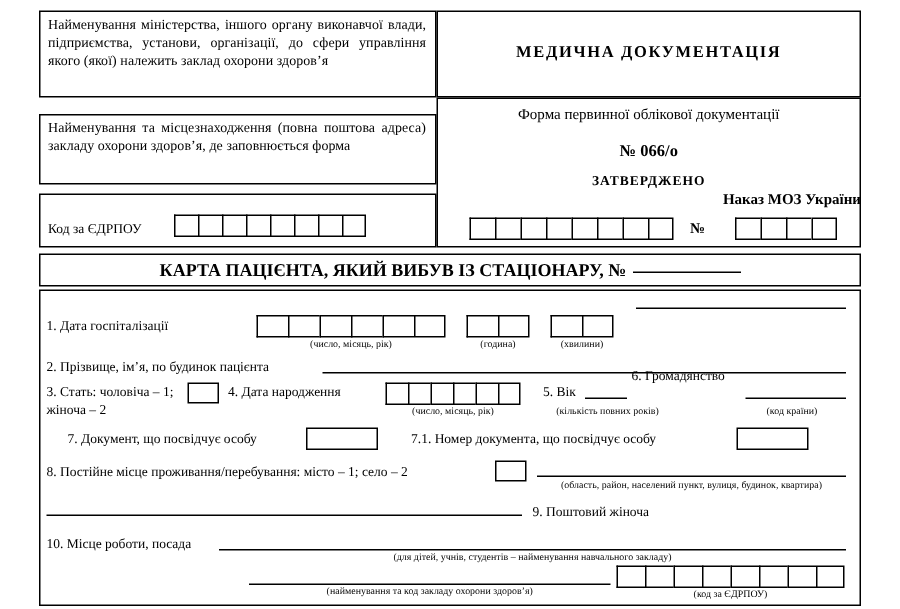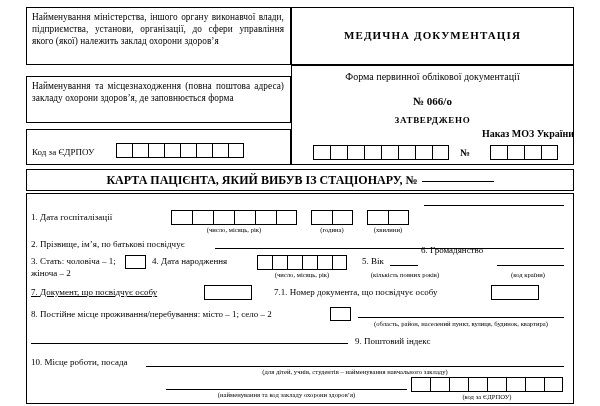--- a/index.html
+++ b/index.html
@@ -146,21 +146,21 @@
   <div class="hint" style="left:306px;top:226px;width:52px;">(година)</div>
 
   <div class="cells" style="left:367px;top:210px;width:42px;height:15px;">
     <i style="width:21px"></i>
       <i style="width:21px"></i>
   </div>
   <div class="hint" style="left:362px;top:226px;width:52px;">(хвилини)</div>
 
   <div class="lbl t9" style="left:31px;top:239px;">
     <span>2.</span>
-    <span>Прізвище, ім’я, по батькові посвідчує</span>
+    <span>Прізвище, ім’я, по будинок пацієнта</span>
   </div>
   <div class="rule" style="left:215px;top:248px;width:349px;"></div>
 
   <div class="lbl t9" style="left:31px;top:256px;">
     <span>3.</span>
     <span>Стать: чоловіча – 1;</span>
   </div>
   <div class="lbl t9" style="left:31px;top:268px;">жіноча – 2</div>
   <div class="cells" style="left:125px;top:255px;width:21px;height:14px;">
     <i style="width:21px"></i>
@@ -187,21 +187,21 @@
   <div class="rule" style="left:390px;top:265px;width:28px;"></div>
   <div class="hint" style="left:352px;top:271px;width:106px;">(кількість повних років)</div>
 
   <div class="lbl t9" style="left:421px;top:245px;">
     <span>6.</span>
     <span>Громадянство</span>
   </div>
   <div class="rule" style="left:497px;top:265px;width:67px;"></div>
   <div class="hint" style="left:487px;top:271px;width:82px;">(код країни)</div>
 
-  <div class="lbl t9" style="left:31px;top:287px;text-decoration:underline;">
+  <div class="lbl t9" style="left:45px;top:287px;">
     <span>7.</span>
     <span>Документ, що посвідчує особу</span>
   </div>
   <div class="cells" style="left:204px;top:285px;width:48px;height:15px;">
     <i style="width:48px"></i>
   </div>
 
   <div class="lbl t9" style="left:274px;top:287px;">
     <span>7.1.</span>
     <span>Номер документа, що посвідчує особу</span>
@@ -216,21 +216,21 @@
   </div>
   <div class="cells" style="left:330px;top:307px;width:21px;height:14px;">
     <i style="width:21px"></i>
   </div>
   <div class="rule" style="left:358px;top:317px;width:206px;"></div>
   <div class="hint" style="left:348px;top:320px;width:226px;">(область, район, населений пункт, вулиця, будинок, квартира)</div>
 
   <div class="rule" style="left:31px;top:343px;width:317px;"></div>
   <div class="lbl t9" style="left:355px;top:336px;">
     <span>9.</span>
-    <span>Поштовий індекс</span>
+    <span>Поштовий жіноча</span>
   </div>
 
   <div class="lbl t9" style="left:31px;top:357px;">
     <span>10.</span>
     <span>Місце роботи, посада</span>
   </div>
   <div class="rule" style="left:146px;top:366px;width:418px;"></div>
   <div class="hint" style="left:146px;top:368px;width:418px;">(для дітей, учнів, студентів – найменування навчального закладу)</div>
 
   <div class="rule" style="left:166px;top:389px;width:241px;"></div>

